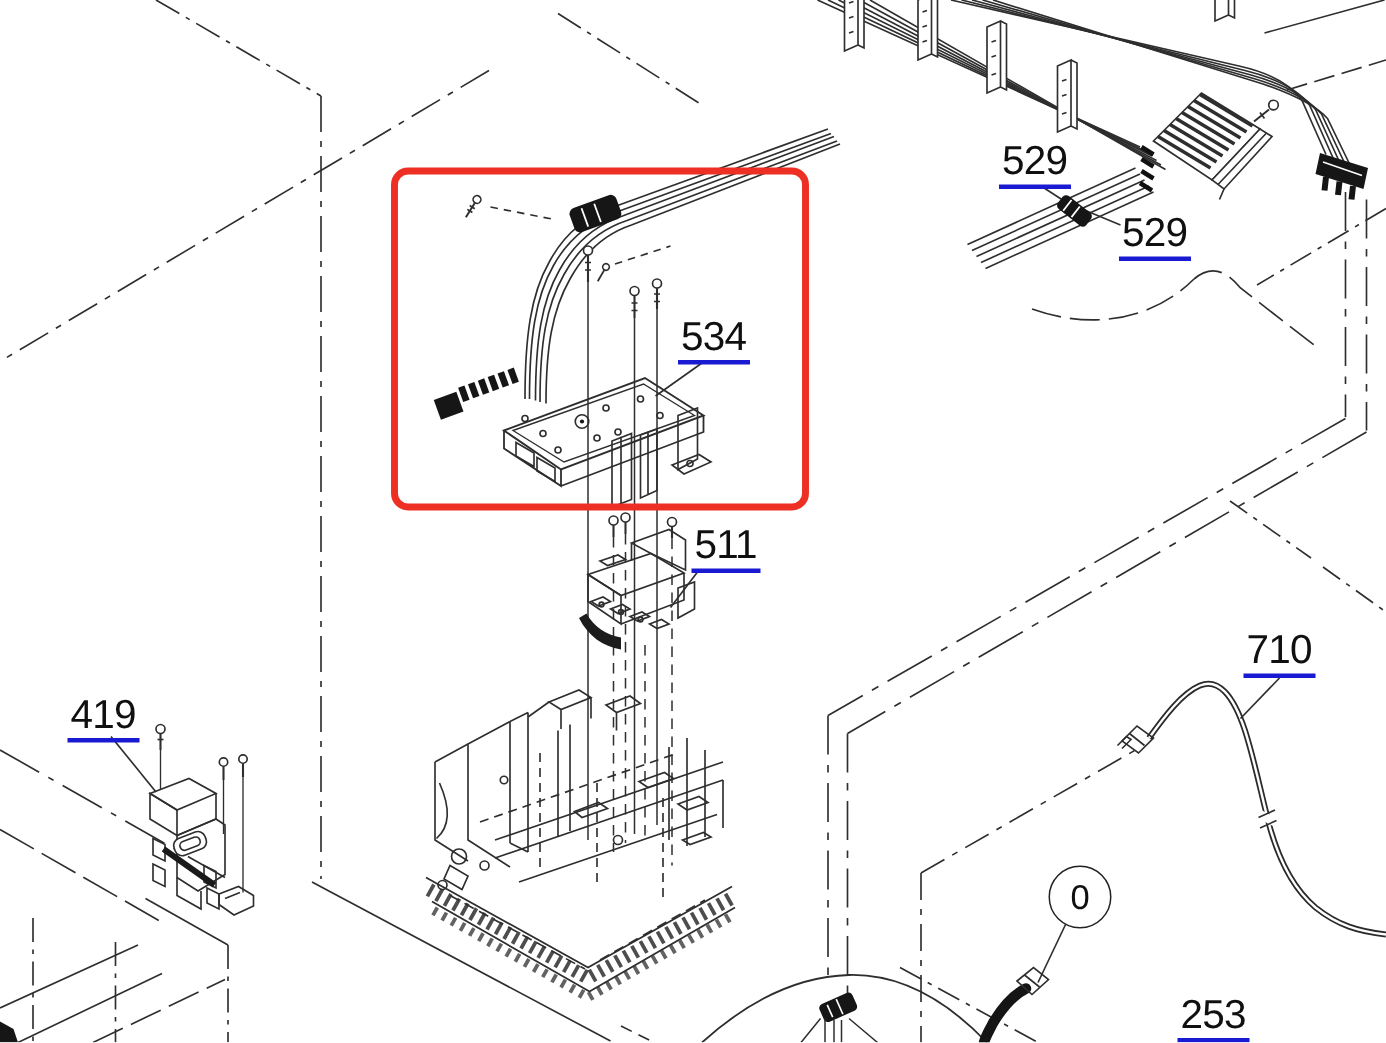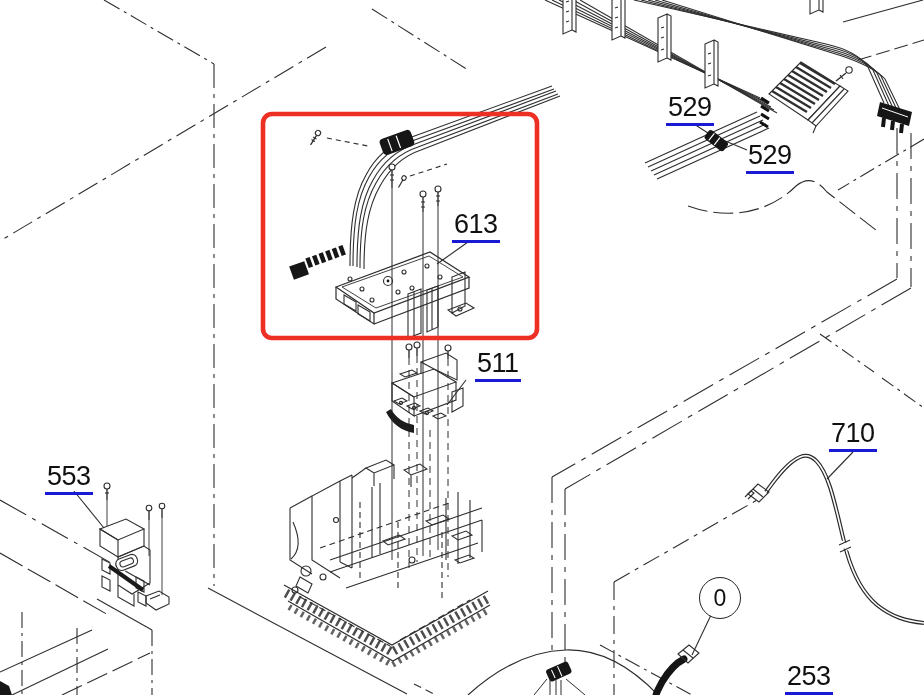--- a/index.html
+++ b/index.html
@@ -329,20 +329,20 @@
     <path class="ln" d="M678,654 L689,645 L699,653 L688,663 Z" fill="#fff"></path>
     <path class="ln" d="M683,650 L693,658"></path>
   </g>
 
   <path class="ln" d="M468,242 L437,264"></path>
   <path class="ln" d="M466,380 L447,405"></path>
 </svg>
 
   <div class="plabel" style="left:666px;top:94px"><span>529</span></div>
   <div class="plabel" style="left:746px;top:142px"><span>529</span></div>
-  <div class="plabel" style="left:452px;top:211px"><span>613</span></div>
-  <div class="plabel" style="left:475px;top:350px"><span>511</span></div>
-  <div class="plabel" style="left:45px;top:463px"><span>553</span></div>
+  <div class="plabel" style="left:452px;top:211px"><span>534</span></div>
+  <div class="plabel" style="left:461px;top:350px"><span>511</span></div>
+  <div class="plabel" style="left:45px;top:463px"><span>419</span></div>
   <div class="plabel" style="left:829px;top:420px"><span>710</span></div>
   <div class="plabel" style="left:785px;top:663px"><span>253</span></div>
 
   <div class="badge">0</div>
 </div>
 
 </body></html>

